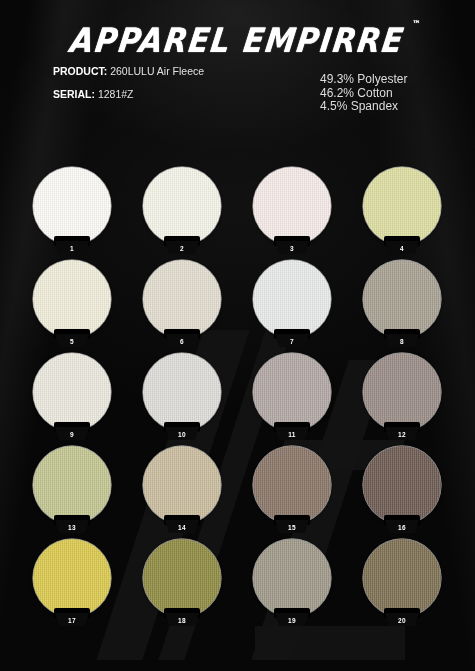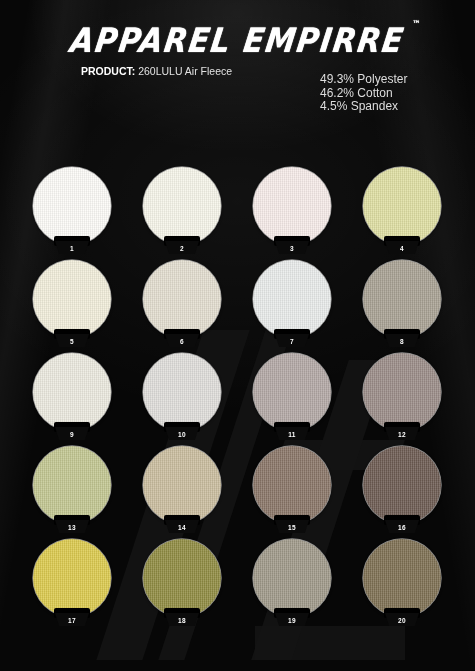--- a/index.html
+++ b/index.html
@@ -45,21 +45,21 @@
     position:absolute;right:-13px;top:-2px;
     font-size:8px;font-style:normal;font-weight:700;
     transform:skewX(8deg);
     letter-spacing:0;
   }
 
   #meta{position:absolute;left:0;right:0;top:64px;height:92px;}
   .col{position:absolute;color:#e9e9e9;}
   .colL{left:53px;width:250px;}
   .colR{left:320px;width:150px;}
-  .line{font-size:10.5px;line-height:14px;margin-bottom:0;white-space:normal;margin-left:28px;}
+  .line{font-size:10.5px;line-height:14px;margin-bottom:0;white-space:normal;}
   .lbl{font-weight:700;color:#ffffff;}
   .val{font-weight:400;color:#e2e2e2;}
   .gap{height:9px;}
   .sub{font-size:12px;line-height:13.5px;color:#dddddd;}
 
   
   #grid{
     position:absolute;left:33px;top:167px;
     width:410px;
     display:grid;
@@ -109,20 +109,23 @@
     <span id="logo"><span>APPAREL EMPIRRE</span><span id="tm">™</span></span>
   </div>
 
   <div id="meta">
 
     <div class="col colL">
       <div class="line">
         <span class="lbl">PRODUCT:</span><span class="val"> 260LULU Air Fleece</span>
       </div>
       <div class="gap"></div>
+      <div class="line">
+        <span class="lbl">SERIAL:</span><span class="val"> 1281#Z</span>
+      </div>
       <div class="gap"></div>
     </div>
 
     <div class="col colR">
       <div class="gap"></div>
       <div class="sub">49.3% Polyester</div>
       <div class="sub">46.2% Cotton</div>
       <div class="sub">4.5% Spandex</div>
     </div>
 

